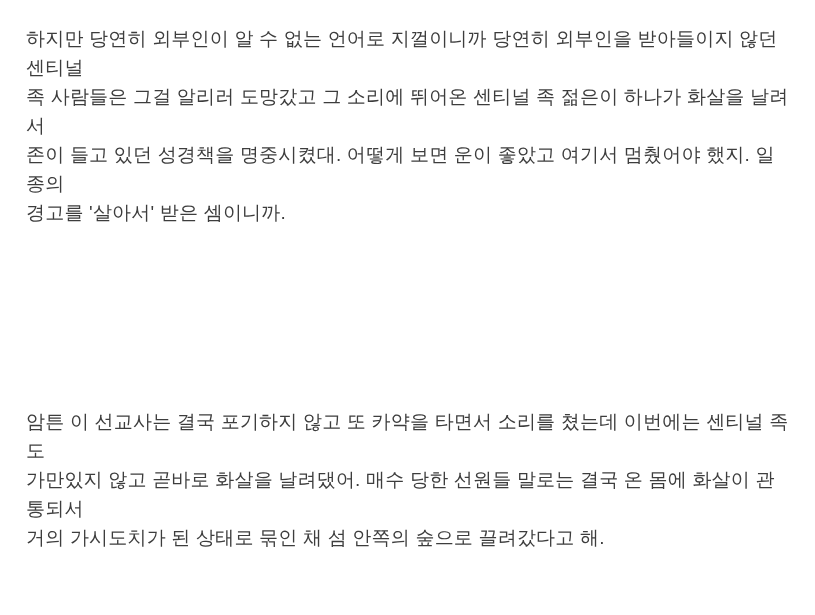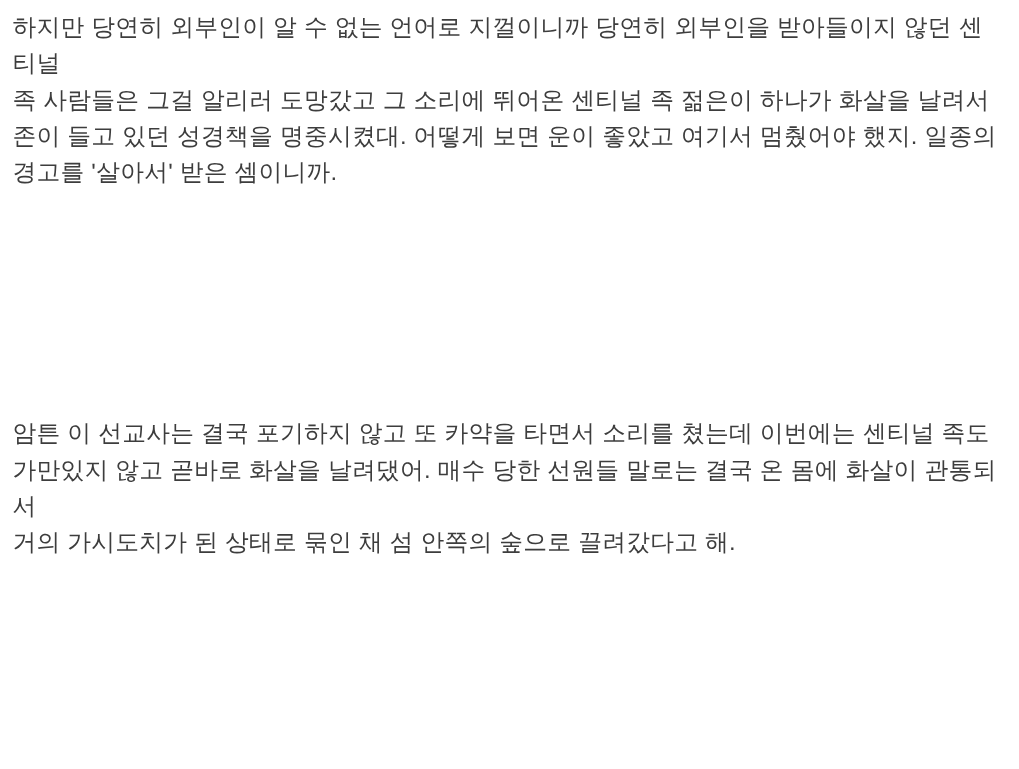--- a/index.html
+++ b/index.html
@@ -13,21 +13,21 @@
     overflow: hidden;
     font-family: "Liberation Sans", sans-serif;
   }
   .post-content {
     box-sizing: border-box;
     width: 815px;
     padding: 8px 10px 0 10px;
     color: #3d3d3d;
   }
   .para {
-    margin: 0;
+    margin: 16px;
     font-size: 19px;
     line-height: 29px;
     letter-spacing: 0.2px;
     white-space: pre-line; 
   }
   .para.p2 { margin-top: 91px; }
   .para.p3 { margin-top: 180px; }
 </style>
 </head>
 <body>

